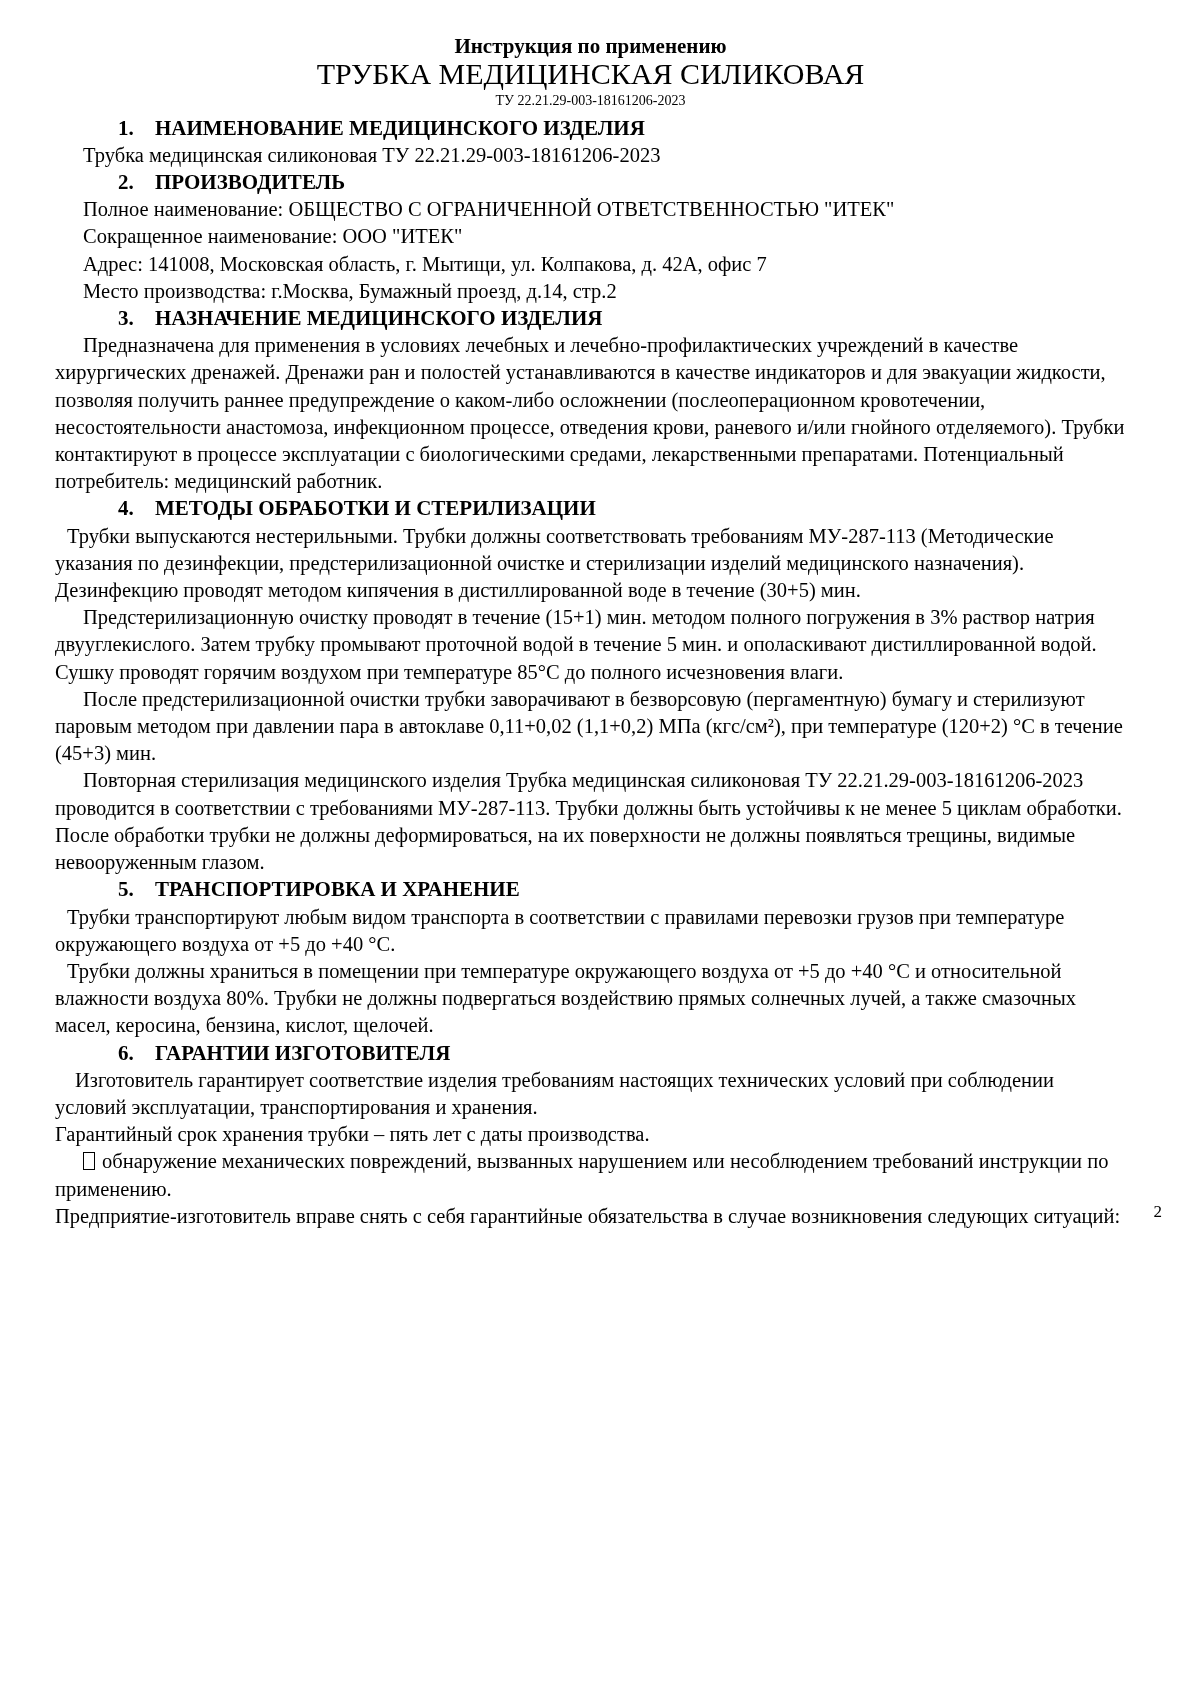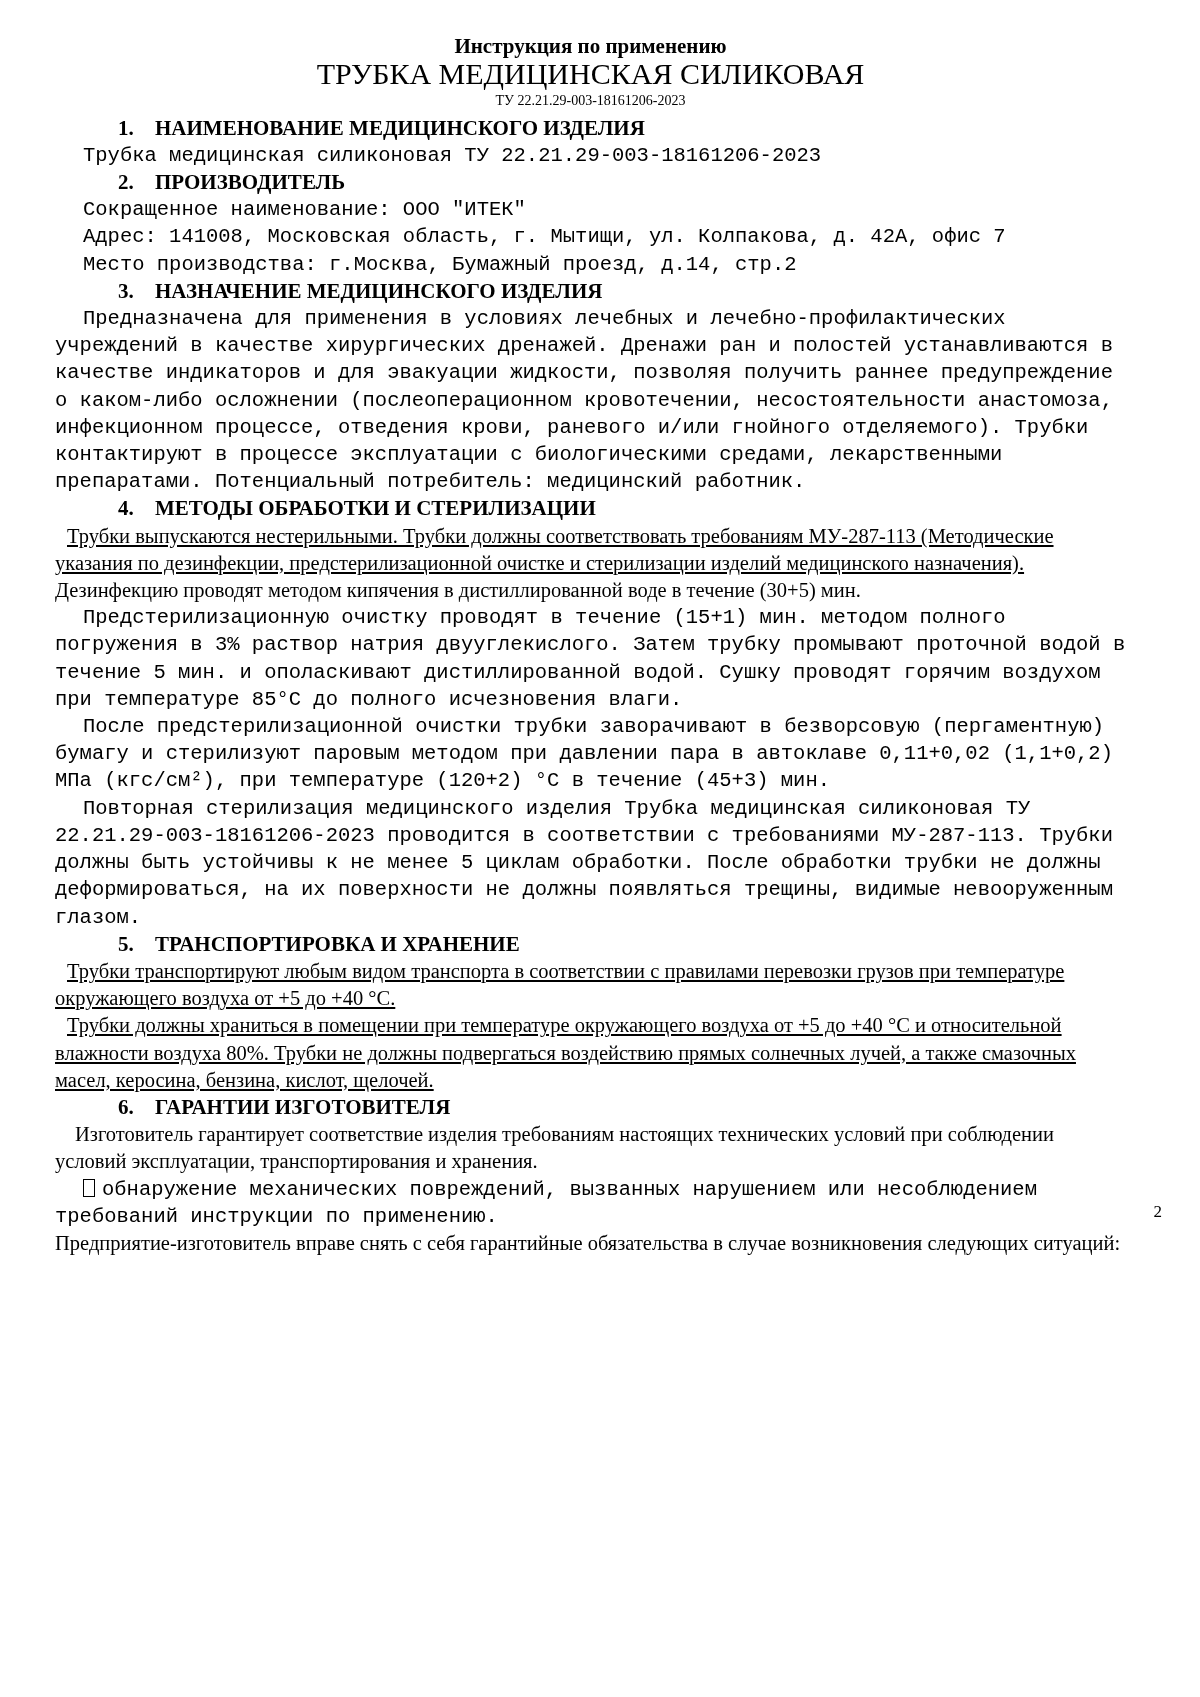--- a/index.html
+++ b/index.html
@@ -32,23 +32,23 @@
   }
   .h-num {
     display: inline-block;
     width: 37px;
   }
   .para {
     margin: 0;
     text-align: left;
   }
   .ind0  { text-indent: 0; }
-  .ind12 { text-indent: 12px; text-decoration: underline; }
+  .ind12 { text-indent: 12px; }
   .ind20 { text-indent: 20px; }
-  .ind28 { text-indent: 28px; font-family: Liberation Mono, monospace; }
+  .ind28 { text-indent: 28px; }
 
   .tofu {
     display: inline-block;
     width: 10px;
     height: 16px;
     border: 1.3px solid #000;
     margin-right: 7px;
     vertical-align: -2px;
   }
   .page-num {
@@ -71,20 +71,21 @@
   </div>
 
   <div class="heading">
     <span class="h-num">1.</span><span>НАИМЕНОВАНИЕ МЕДИЦИНСКОГО ИЗДЕЛИЯ</span>
   </div>
   <p class="para ind28">Трубка медицинская силиконовая ТУ 22.21.29-003-18161206-2023</p>
 
   <div class="heading">
     <span class="h-num">2.</span><span>ПРОИЗВОДИТЕЛЬ</span>
   </div>
+  <p class="para ind28">Полное наименование: ОБЩЕСТВО С ОГРАНИЧЕННОЙ ОТВЕТСТВЕННОСТЬЮ "ИТЕК"</p>
   <p class="para ind28">Сокращенное наименование: ООО "ИТЕК"</p>
   <p class="para ind28">Адрес: 141008, Московская область, г. Мытищи, ул. Колпакова, д. 42А, офис 7</p>
   <p class="para ind28">Место производства: г.Москва, Бумажный проезд, д.14, стр.2</p>
 
   <div class="heading">
     <span class="h-num">3.</span><span>НАЗНАЧЕНИЕ МЕДИЦИНСКОГО ИЗДЕЛИЯ</span>
   </div>
   <p class="para ind28">Предназначена для применения в условиях лечебных и лечебно-профилактических учреждений в качестве хирургических дренажей. Дренажи ран и  полостей устанавливаются в качестве индикаторов и для эвакуации жидкости, позволяя получить раннее предупреждение о каком-либо осложнении (послеоперационном кровотечении, несостоятельности анастомоза, инфекционном процессе, отведения крови, раневого и/или гнойного отделяемого). Трубки контактируют в процессе эксплуатации с биологическими средами, лекарственными препаратами. Потенциальный потребитель: медицинский работник.</p>
 
   <div class="heading">
@@ -99,18 +100,19 @@
   <div class="heading">
     <span class="h-num">5.</span><span>ТРАНСПОРТИРОВКА И ХРАНЕНИЕ</span>
   </div>
   <p class="para ind12">Трубки транспортируют любым видом транспорта в соответствии с правилами перевозки грузов при температуре окружающего воздуха от +5 до +40 °С.</p>
   <p class="para ind12">Трубки должны храниться в помещении при температуре окружающего воздуха от +5 до +40 °С и относительной влажности воздуха 80%. Трубки не должны подвергаться воздействию прямых солнечных лучей, а также смазочных масел, керосина, бензина, кислот, щелочей.</p>
 
   <div class="heading">
     <span class="h-num">6.</span><span>ГАРАНТИИ ИЗГОТОВИТЕЛЯ</span>
   </div>
   <p class="para ind20">Изготовитель гарантирует соответствие изделия требованиям настоящих технических условий при соблюдении условий эксплуатации, транспортирования и хранения.</p>
+  <p class="para ind0">Гарантийный срок хранения трубки – пять лет с даты производства.</p>
   <p class="para ind28"><span class="tofu"></span><span>обнаружение механических повреждений, вызванных нарушением или несоблюдением требований инструкции по применению.</span></p>
   <p class="para ind0">Предприятие-изготовитель вправе снять с себя гарантийные обязательства в случае возникновения следующих ситуаций:</p>
 
   <div class="page-num">2</div>
 
 </div>
 
 </body></html>

